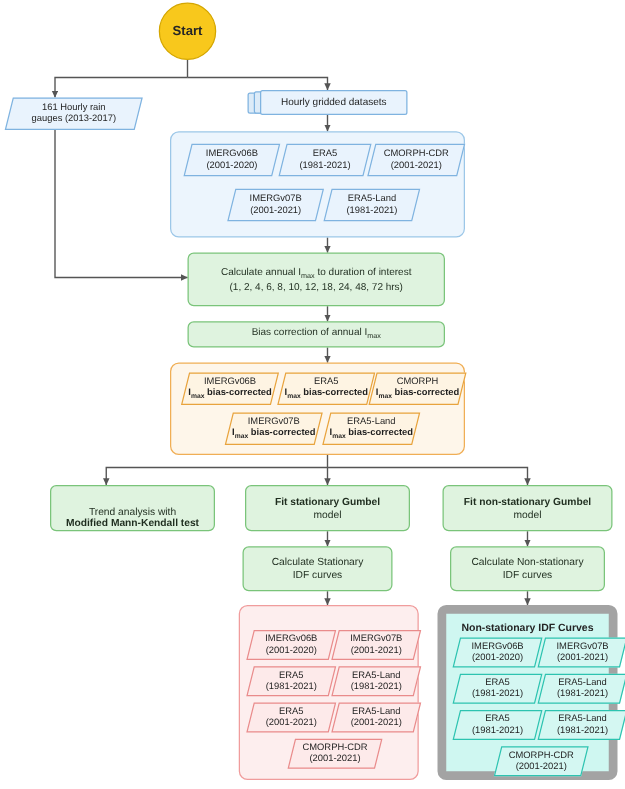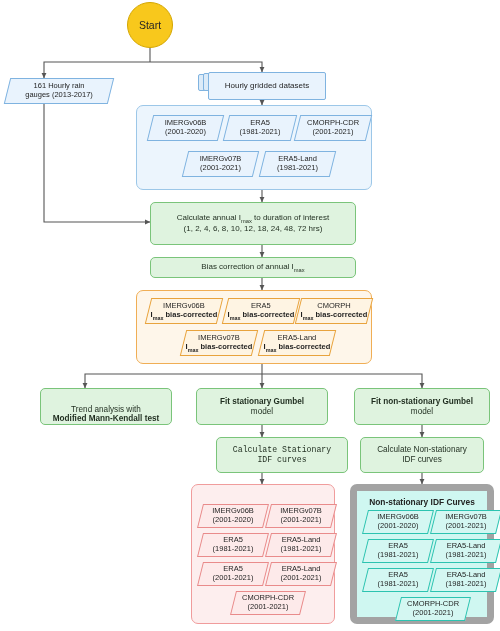--- a/index.html
+++ b/index.html
@@ -13,21 +13,21 @@
     height:631px;
     background:#ffffff;
     overflow:hidden;
   }
   svg#wires{
     position:absolute;left:0;top:0;width:500px;height:631px;
     pointer-events:none;
   }
 
   
-  .node{position:absolute;box-sizing:border-box;display:flex;align-items:center;justify-content:center;}
+  .node{position:absolute;box-sizing:border-box;display:flex;align-items:center;justify-content:center;font-weight:bold;}
   .ntext{width:100%;text-align:center;line-height:1.18;}
 
   
   .start-circle{
     width:46px;height:46px;border-radius:50%;
     background:#F8C81C;border:1.2px solid #D4A600;
     font-size:10.5px;color:#262626;
   }
 
   
@@ -129,21 +129,21 @@
   <div class="par blue" style="left:7px;top:78px;width:104px;height:26px;">
     <div class="ntext fs75">
       <span>161 Hourly rain</span><br>
       <span>gauges (2013-2017)</span>
     </div>
   </div>
 
   <div class="stack" style="left:198px;top:72px;width:128px;height:22px;">
     <div class="card" style="left:0px;top:2px;width:116px;height:17px;"></div>
     <div class="card" style="left:5px;top:1px;width:116px;height:18px;"></div>
-    <div class="card front" style="left:10px;top:0px;width:118px;height:28px;justify-content:flex-end;">
+    <div class="card front" style="left:10px;top:0px;width:118px;height:20px;justify-content:flex-end;">
       <span class="ntext fs8">Hourly gridded datasets</span>
     </div>
   </div>
 
   <div class="group blue" style="left:136px;top:105px;width:236px;height:85px;">
 
     <div class="par blue" style="left:13px;top:9px;width:71px;height:26px;">
       <div class="ntext fs75">
         <span>IMERGv06B</span><br>
         <span>(2001-2020)</span>
@@ -244,21 +244,21 @@
     </div>
   </div>
 
   <div class="proc" style="left:354px;top:388px;width:136px;height:37px;">
     <div class="ntext fs82">
       <span class="bold">Fit non-stationary Gumbel</span><br>
       <span>model</span>
     </div>
   </div>
 
-  <div class="proc" style="left:216px;top:437px;width:132px;height:36px;font-family:Liberation Mono, monospace;">
+  <div class="proc" style="left:194px;top:437px;width:120px;height:36px;">
     <div class="ntext fs82">
       <span>Calculate Stationary</span><br>
       <span>IDF curves</span>
     </div>
   </div>
 
   <div class="proc" style="left:360px;top:437px;width:124px;height:36px;">
     <div class="ntext fs82">
       <span>Calculate Non-stationary</span><br>
       <span>IDF curves</span>

